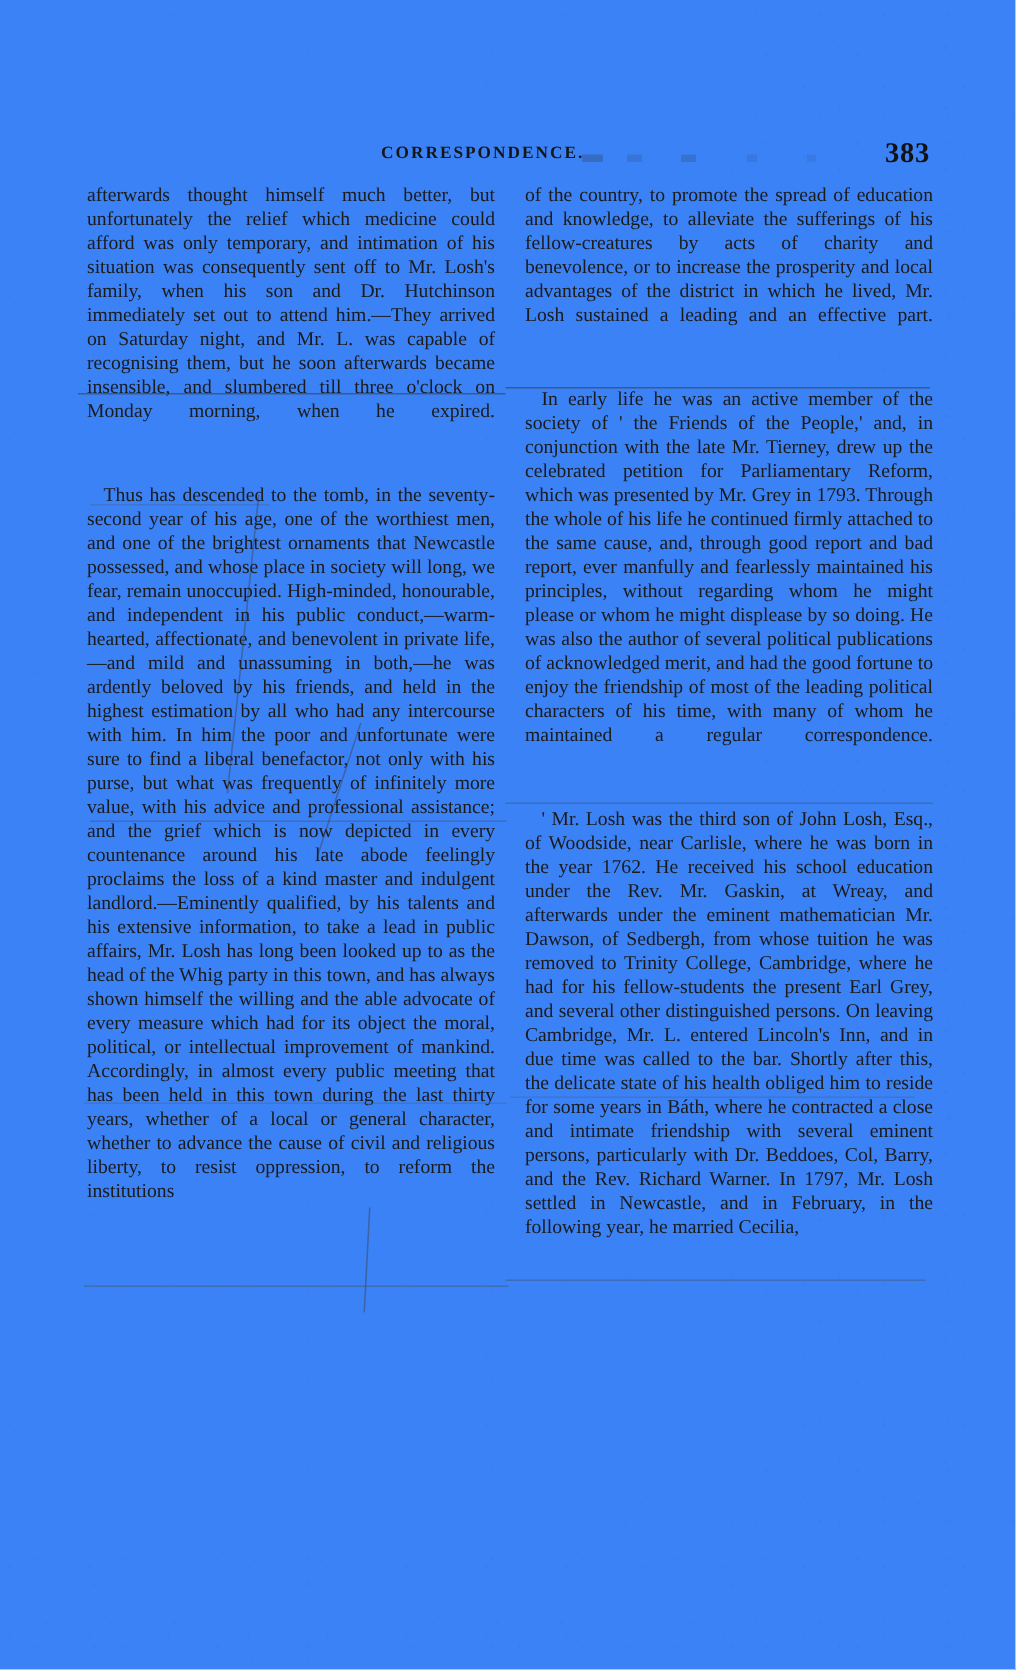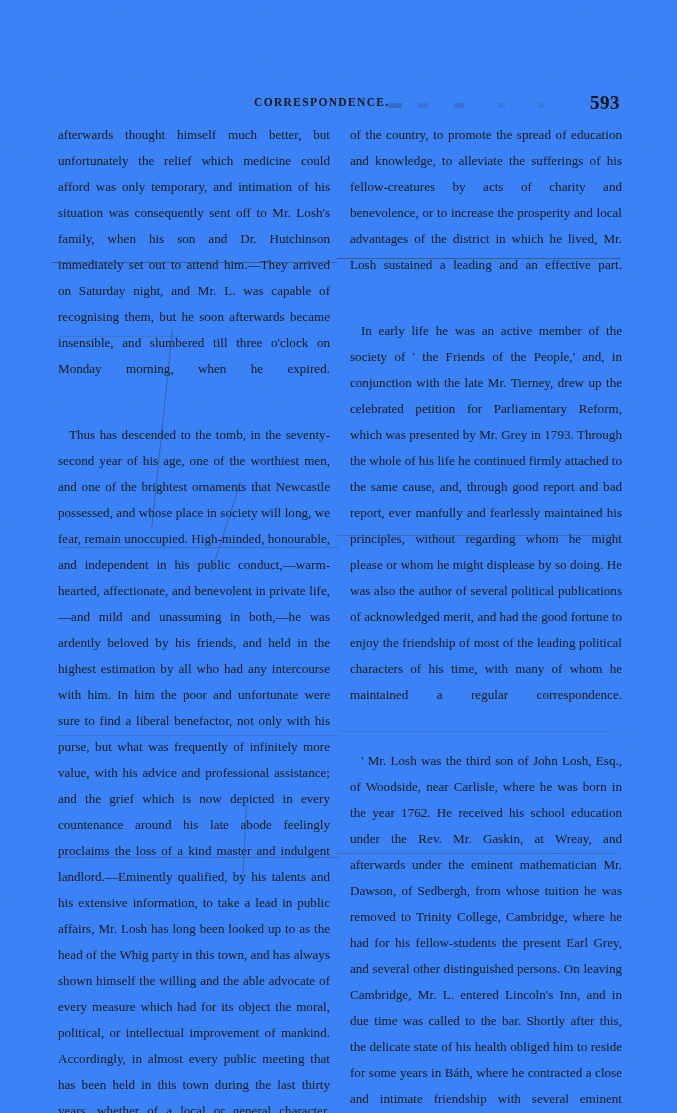--- a/index.html
+++ b/index.html
@@ -93,21 +93,21 @@
     width: 564px;
     display: flex;
     gap: 20px;
   }
   .col {
     width: 272px;
   }
   .col p {
     margin: 0;
     font-size: 13.1px;
-    line-height: 26px;
+    line-height: 16px;
     text-align: justify;
     text-align-last: justify;
     color: #1b1b1b;
     -webkit-font-smoothing: none;
   }
   .col p.last {
     text-align-last: left;
   }
   .col p.indent {
     text-indent: 11px;
@@ -135,21 +135,21 @@
 </head>
 <body>
 
 <div class="page">
 
   <div class="grain"></div>
 
   <div class="runhead">
     <div class="runhead-title">CORRESPONDENCE.</div>
     <div class="runhead-smudge"></div>
-    <div class="runhead-folio">593</div>
+    <div class="runhead-folio">383</div>
   </div>
 
   <div class="columns">
 
     <div class="col">
       <p>afterwards thought himself much better, but unfortunately the relief which medicine could afford was only temporary, and intimation of his situation was consequently sent off to Mr. Losh's family, when his son and Dr. Hutchinson immediately set out to attend him.—They arrived on Saturday night, and Mr. L. was capable of recognising them, but he soon afterwards became insensible, and slumbered till three o'clock on Monday morning, when he expired.</p>
       <p class="indent last">Thus has descended to the tomb, in the seventy-second year of his age, one of the worthiest men, and one of the brightest ornaments that Newcastle possessed, and whose place in society will long, we fear, remain unoccupied. High-minded, honourable, and independent in his public conduct,—warm-hearted, affectionate, and benevolent in private life,—and mild and unassuming in both,—he was ardently beloved by his friends, and held in the highest estimation by all who had any intercourse with him. In him the poor and unfortunate were sure to find a liberal benefactor, not only with his purse, but what was frequently of infinitely more value, with his advice and professional assistance; and the grief which is now depicted in every countenance around his late abode feelingly proclaims the loss of a kind master and indulgent landlord.—Eminently qualified, by his talents and his extensive information, to take a lead in public affairs, Mr. Losh has long been looked up to as the head of the Whig party in this town, and has always shown himself the willing and the able advocate of every measure which had for its object the moral, political, or intellectual improvement of mankind. Accordingly, in almost every public meeting that has been held in this town during the last thirty years, whether of a local or general character, whether to advance the cause of civil and religious liberty, to resist oppression, to reform the institutions</p>
     </div>
 
     <div class="col">

